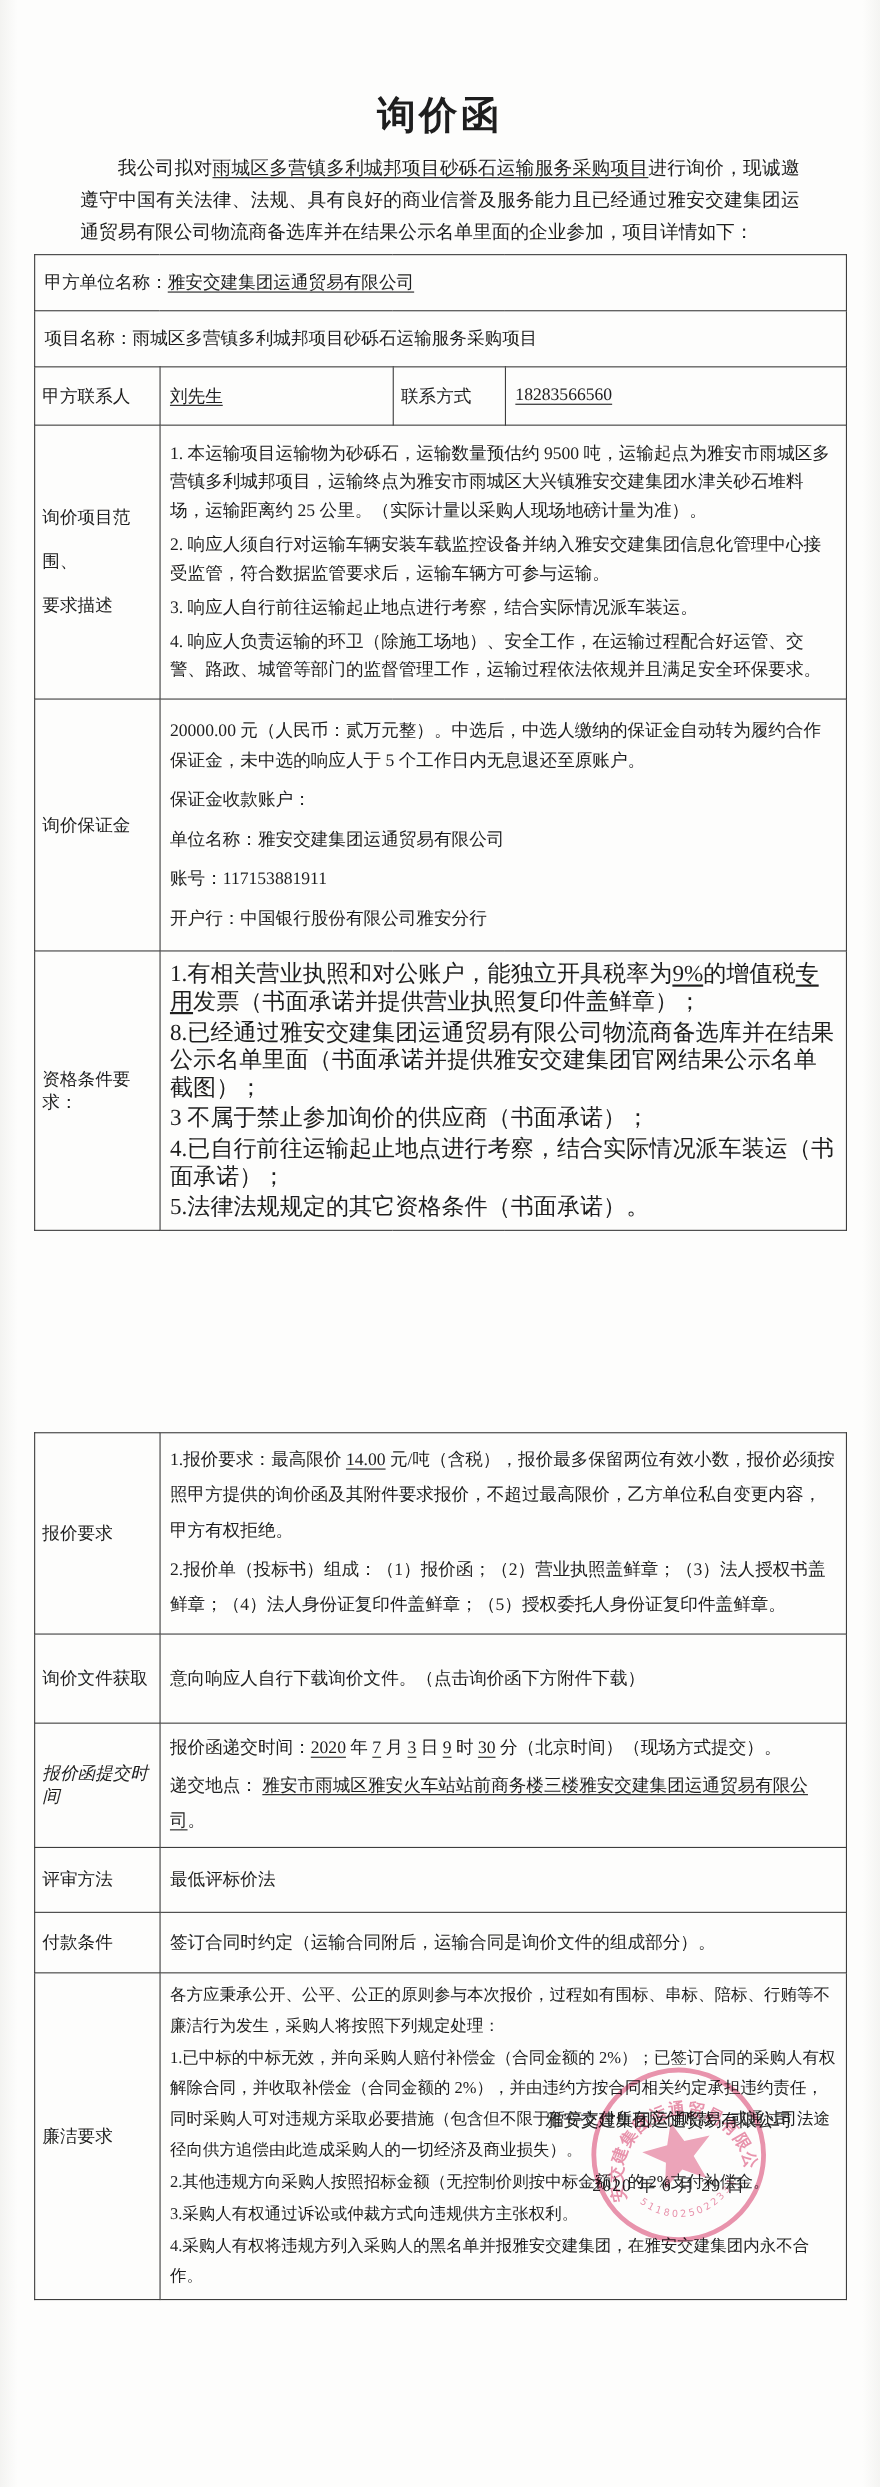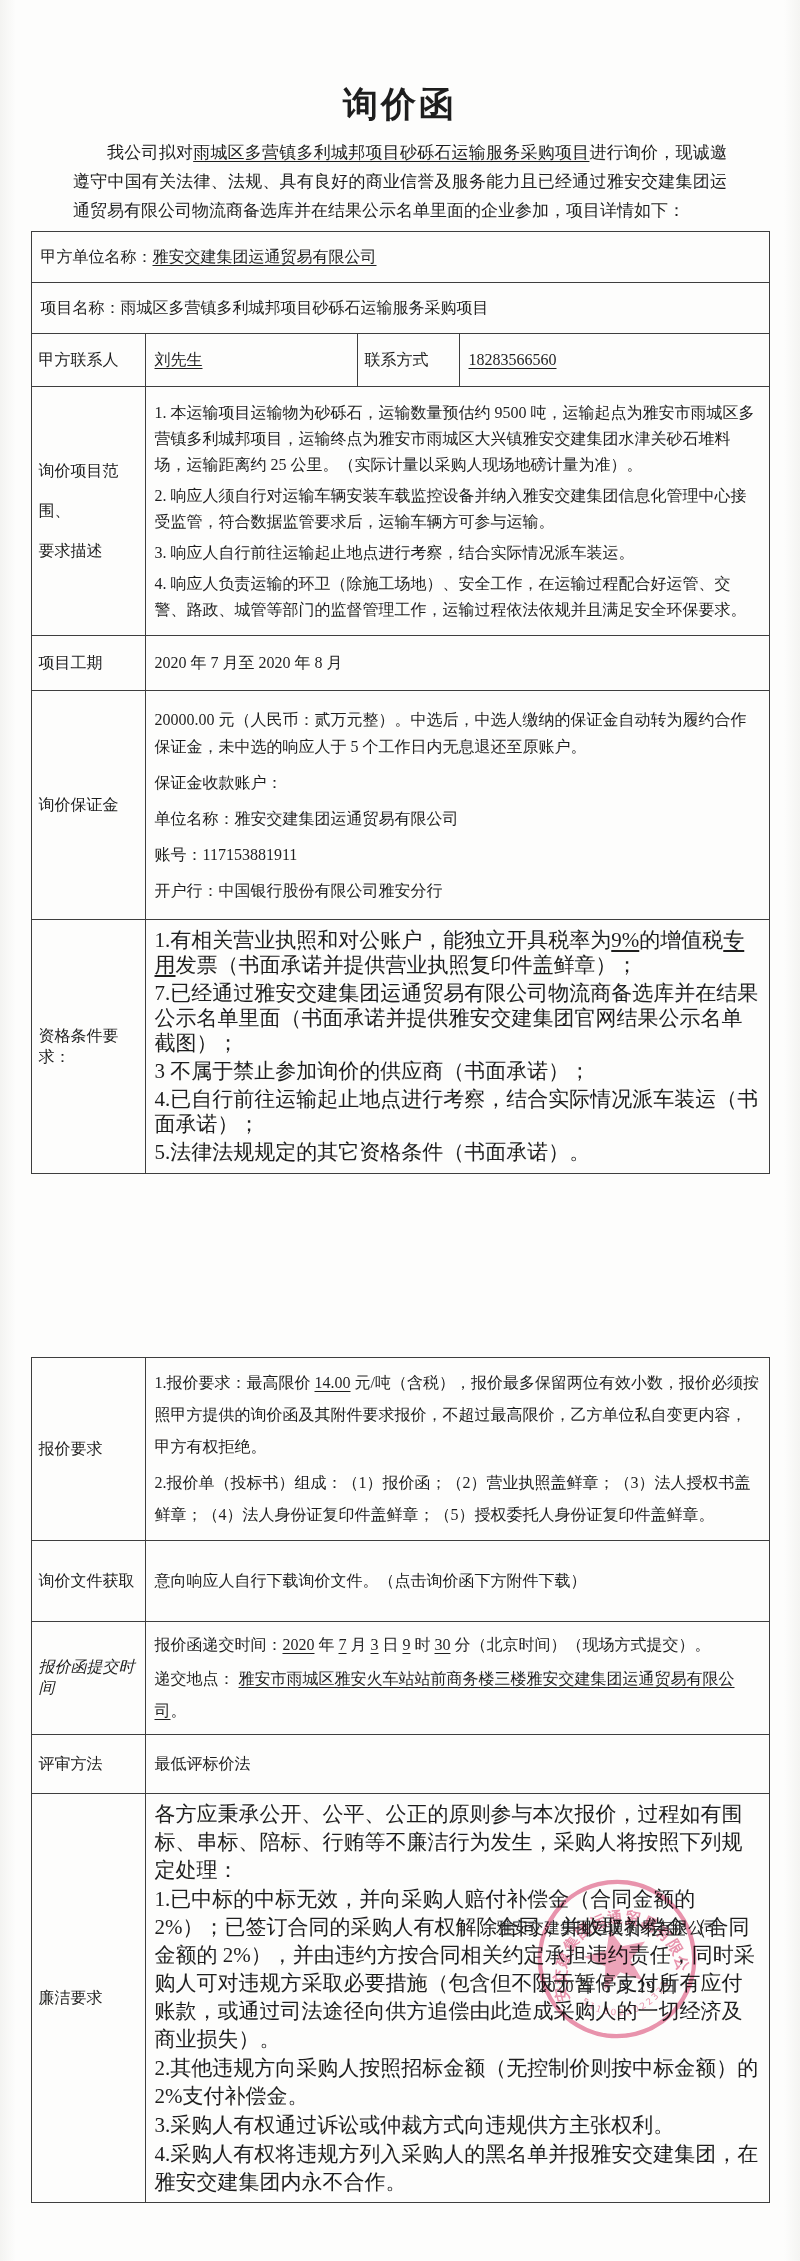--- a/index.html
+++ b/index.html
@@ -31,21 +31,21 @@
   .t2{margin-top:183px;}
   .lbl{white-space:pre-line;padding:5px 7px;}
   .lbl-tall{line-height:40px;}
   .lbl-just{text-align:justify;font-style:italic;}
   .para{margin:0;}
   .c-scope .para{line-height:26px;margin:5px 0;}
   .c-deposit .para{line-height:27px;margin:9px 0;}
   .c-qual .para{line-height:25px;margin:3px 0;font-size:21px;}
   .c-quote .para{line-height:32px;margin:4px 0;}
   .c-submit .para{line-height:32px;margin:2px 0;}
-  .c-integrity .para{line-height:28px;margin:1px 0;font-size:21px;}
+  .c-integrity .para{line-height:28px;margin:1px 0;font-size:15px;}
   .sig{
     position:absolute;top:1918px;left:448px;width:320px;
     text-align:center;font-size:16px;color:#222;z-index:1;
   }
   .sig-date{margin-top:38px;letter-spacing:1px;}
   .stamp{
     position:absolute;top:1876px;left:534px;width:166px;height:166px;
     z-index:2;opacity:.8;mix-blend-mode:multiply;
     transform:rotate(-14deg);
   }
@@ -83,38 +83,34 @@
       <td class="lbl lbl-tall" style="height:238px">询价项目范围、
 要求描述</td>
       <td colspan="3" class="c-scope">
             <div class="para">1.  本运输项目运输物为砂砾石，运输数量预估约 9500 吨，运输起点为雅安市雨城区多营镇多利城邦项目，运输终点为雅安市雨城区大兴镇雅安交建集团水津关砂石堆料场，运输距离约 25 公里。（实际计量以采购人现场地磅计量为准）。</div>
             <div class="para">2.  响应人须自行对运输车辆安装车载监控设备并纳入雅安交建集团信息化管理中心接受监管，符合数据监管要求后，运输车辆方可参与运输。</div>
             <div class="para">3.  响应人自行前往运输起止地点进行考察，结合实际情况派车装运。</div>
             <div class="para">4.  响应人负责运输的环卫（除施工场地）、安全工作，在运输过程配合好运管、交警、路政、城管等部门的监督管理工作，运输过程依法依规并且满足安全环保要求。</div>
           </td>
     </tr>
     <tr>
-      <td class="lbl" style="height:44px">项目工期</td>
-      <td colspan="3">2020 年 7 月至 2020 年 8 月</td>
-    </tr>
-    <tr>
       <td class="lbl" style="height:218px">询价保证金</td>
       <td colspan="3" class="c-deposit">
             <div class="para">20000.00 元（人民币：贰万元整）。中选后，中选人缴纳的保证金自动转为履约合作保证金，未中选的响应人于 5 个工作日内无息退还至原账户。</div>
             <div class="para">保证金收款账户：</div>
             <div class="para">单位名称：雅安交建集团运通贸易有限公司</div>
             <div class="para">账号：117153881911</div>
             <div class="para">开户行：中国银行股份有限公司雅安分行</div>
           </td>
     </tr>
     <tr>
       <td class="lbl" style="height:182px">资格条件要求：</td>
       <td colspan="3" class="c-qual">
             <div class="para">1.有相关营业执照和对公账户，能独立开具税率为<span class="u">9%</span>的增值税<span class="u">专用</span>发票（书面承诺并提供营业执照复印件盖鲜章）；</div>
-            <div class="para">7.已经通过雅安交建集团运通贸易有限公司物流商备选库并在结果公示名单里面（书面承诺并提供雅安交建集团官网结果公示名单截图）；</div>
+            <div class="para">8.已经通过雅安交建集团运通贸易有限公司物流商备选库并在结果公示名单里面（书面承诺并提供雅安交建集团官网结果公示名单截图）；</div>
             <div class="para">3 不属于禁止参加询价的供应商（书面承诺）；</div>
             <div class="para">4.已自行前往运输起止地点进行考察，结合实际情况派车装运（书面承诺）；</div>
             <div class="para">5.法律法规规定的其它资格条件（书面承诺）。</div>
           </td>
     </tr>
   </tbody>
     </table>
 
   <table class="t2">
     <colgroup>
@@ -139,20 +135,24 @@
       <td class="c-submit">
             <div class="para">报价函递交时间：<span class="u">2020</span> 年 <span class="u">7</span> 月 <span class="u">3</span> 日 <span class="u">9</span> 时 <span class="u">30</span> 分（北京时间）（现场方式提交）。</div>
             <div class="para">递交地点：  <span class="u">雅安市雨城区雅安火车站站前商务楼三楼雅安交建集团运通贸易有限公司</span>。</div>
           </td>
     </tr>
     <tr>
       <td class="lbl" style="height:48px">评审方法</td>
       <td>最低评标价法</td>
     </tr>
     <tr>
+      <td class="lbl" style="height:44px">付款条件</td>
+      <td>签订合同时约定（运输合同附后，运输合同是询价文件的组成部分）。</td>
+    </tr>
+    <tr>
       <td class="lbl" style="height:272px">廉洁要求</td>
       <td class="c-integrity">
             <div class="para">各方应秉承公开、公平、公正的原则参与本次报价，过程如有围标、串标、陪标、行贿等不廉洁行为发生，采购人将按照下列规定处理：</div>
             <div class="para">1.已中标的中标无效，并向采购人赔付补偿金（合同金额的 2%）；已签订合同的采购人有权解除合同，并收取补偿金（合同金额的 2%），并由违约方按合同相关约定承担违约责任，同时采购人可对违规方采取必要措施（包含但不限于暂停支付所有应付账款，或通过司法途径向供方追偿由此造成采购人的一切经济及商业损失）。</div>
             <div class="para">2.其他违规方向采购人按照招标金额（无控制价则按中标金额）的 2%支付补偿金。</div>
             <div class="para">3.采购人有权通过诉讼或仲裁方式向违规供方主张权利。</div>
             <div class="para">4.采购人有权将违规方列入采购人的黑名单并报雅安交建集团，在雅安交建集团内永不合作。</div>
           </td>
     </tr>
   </tbody>

